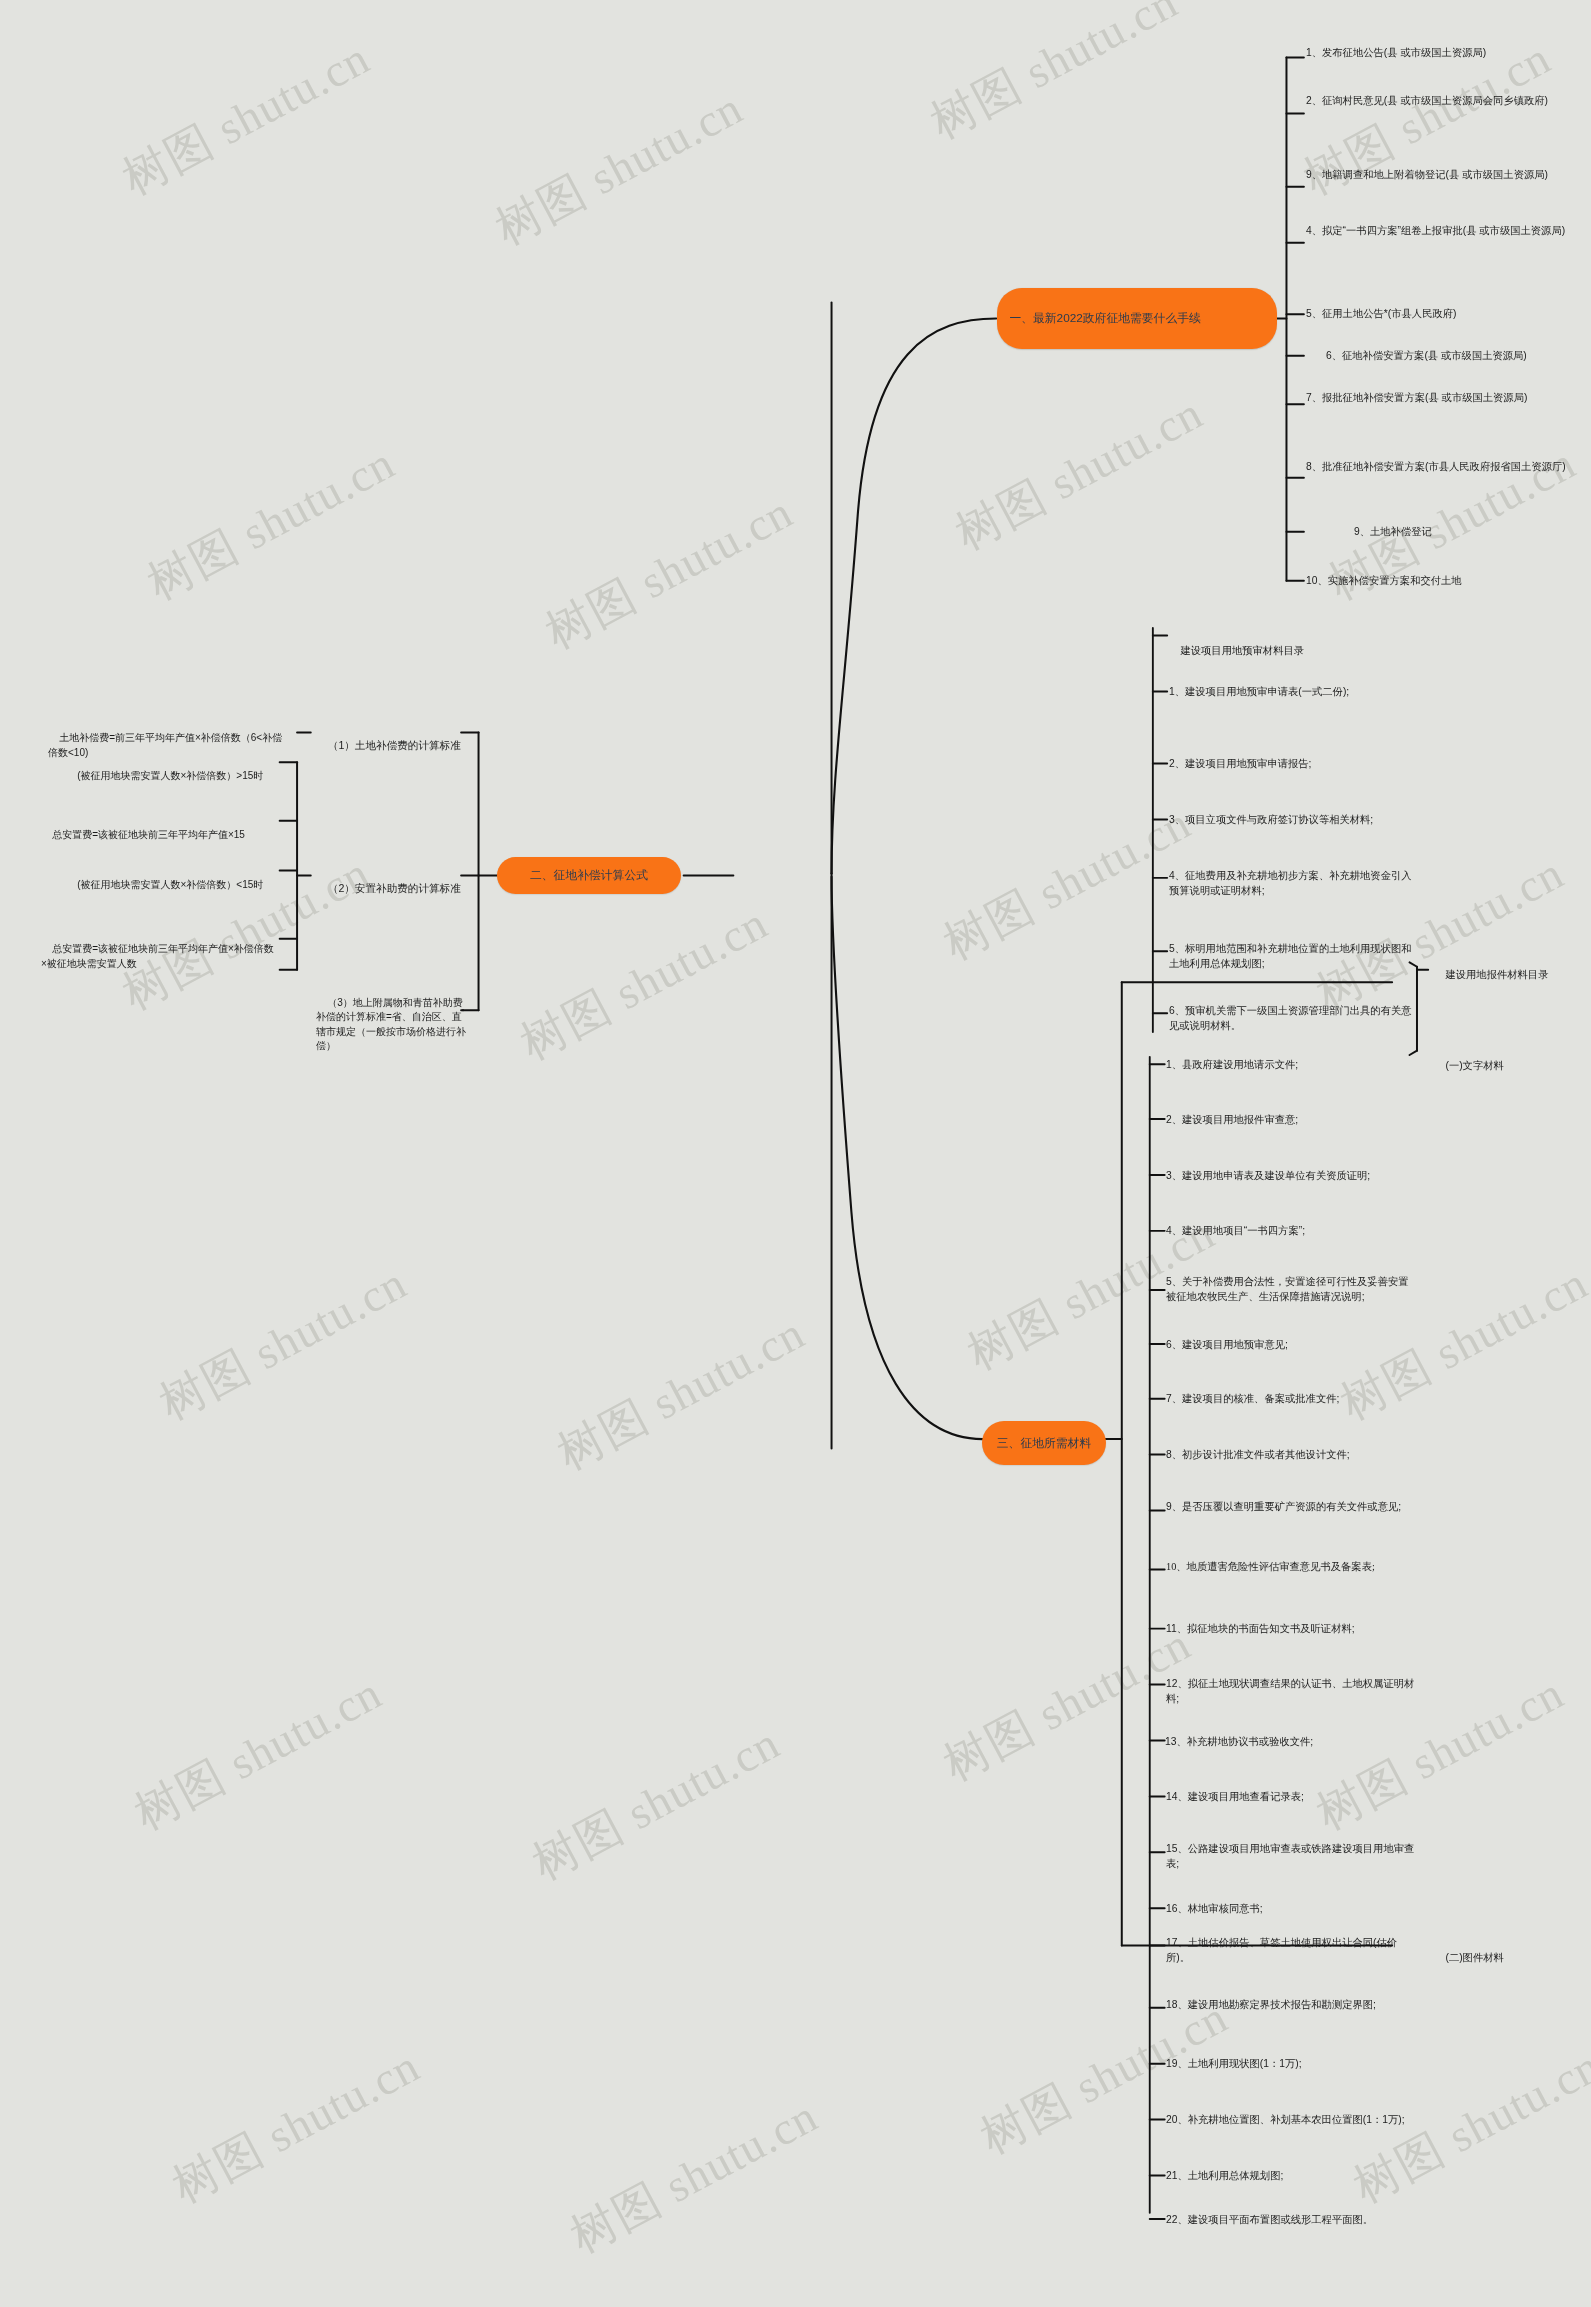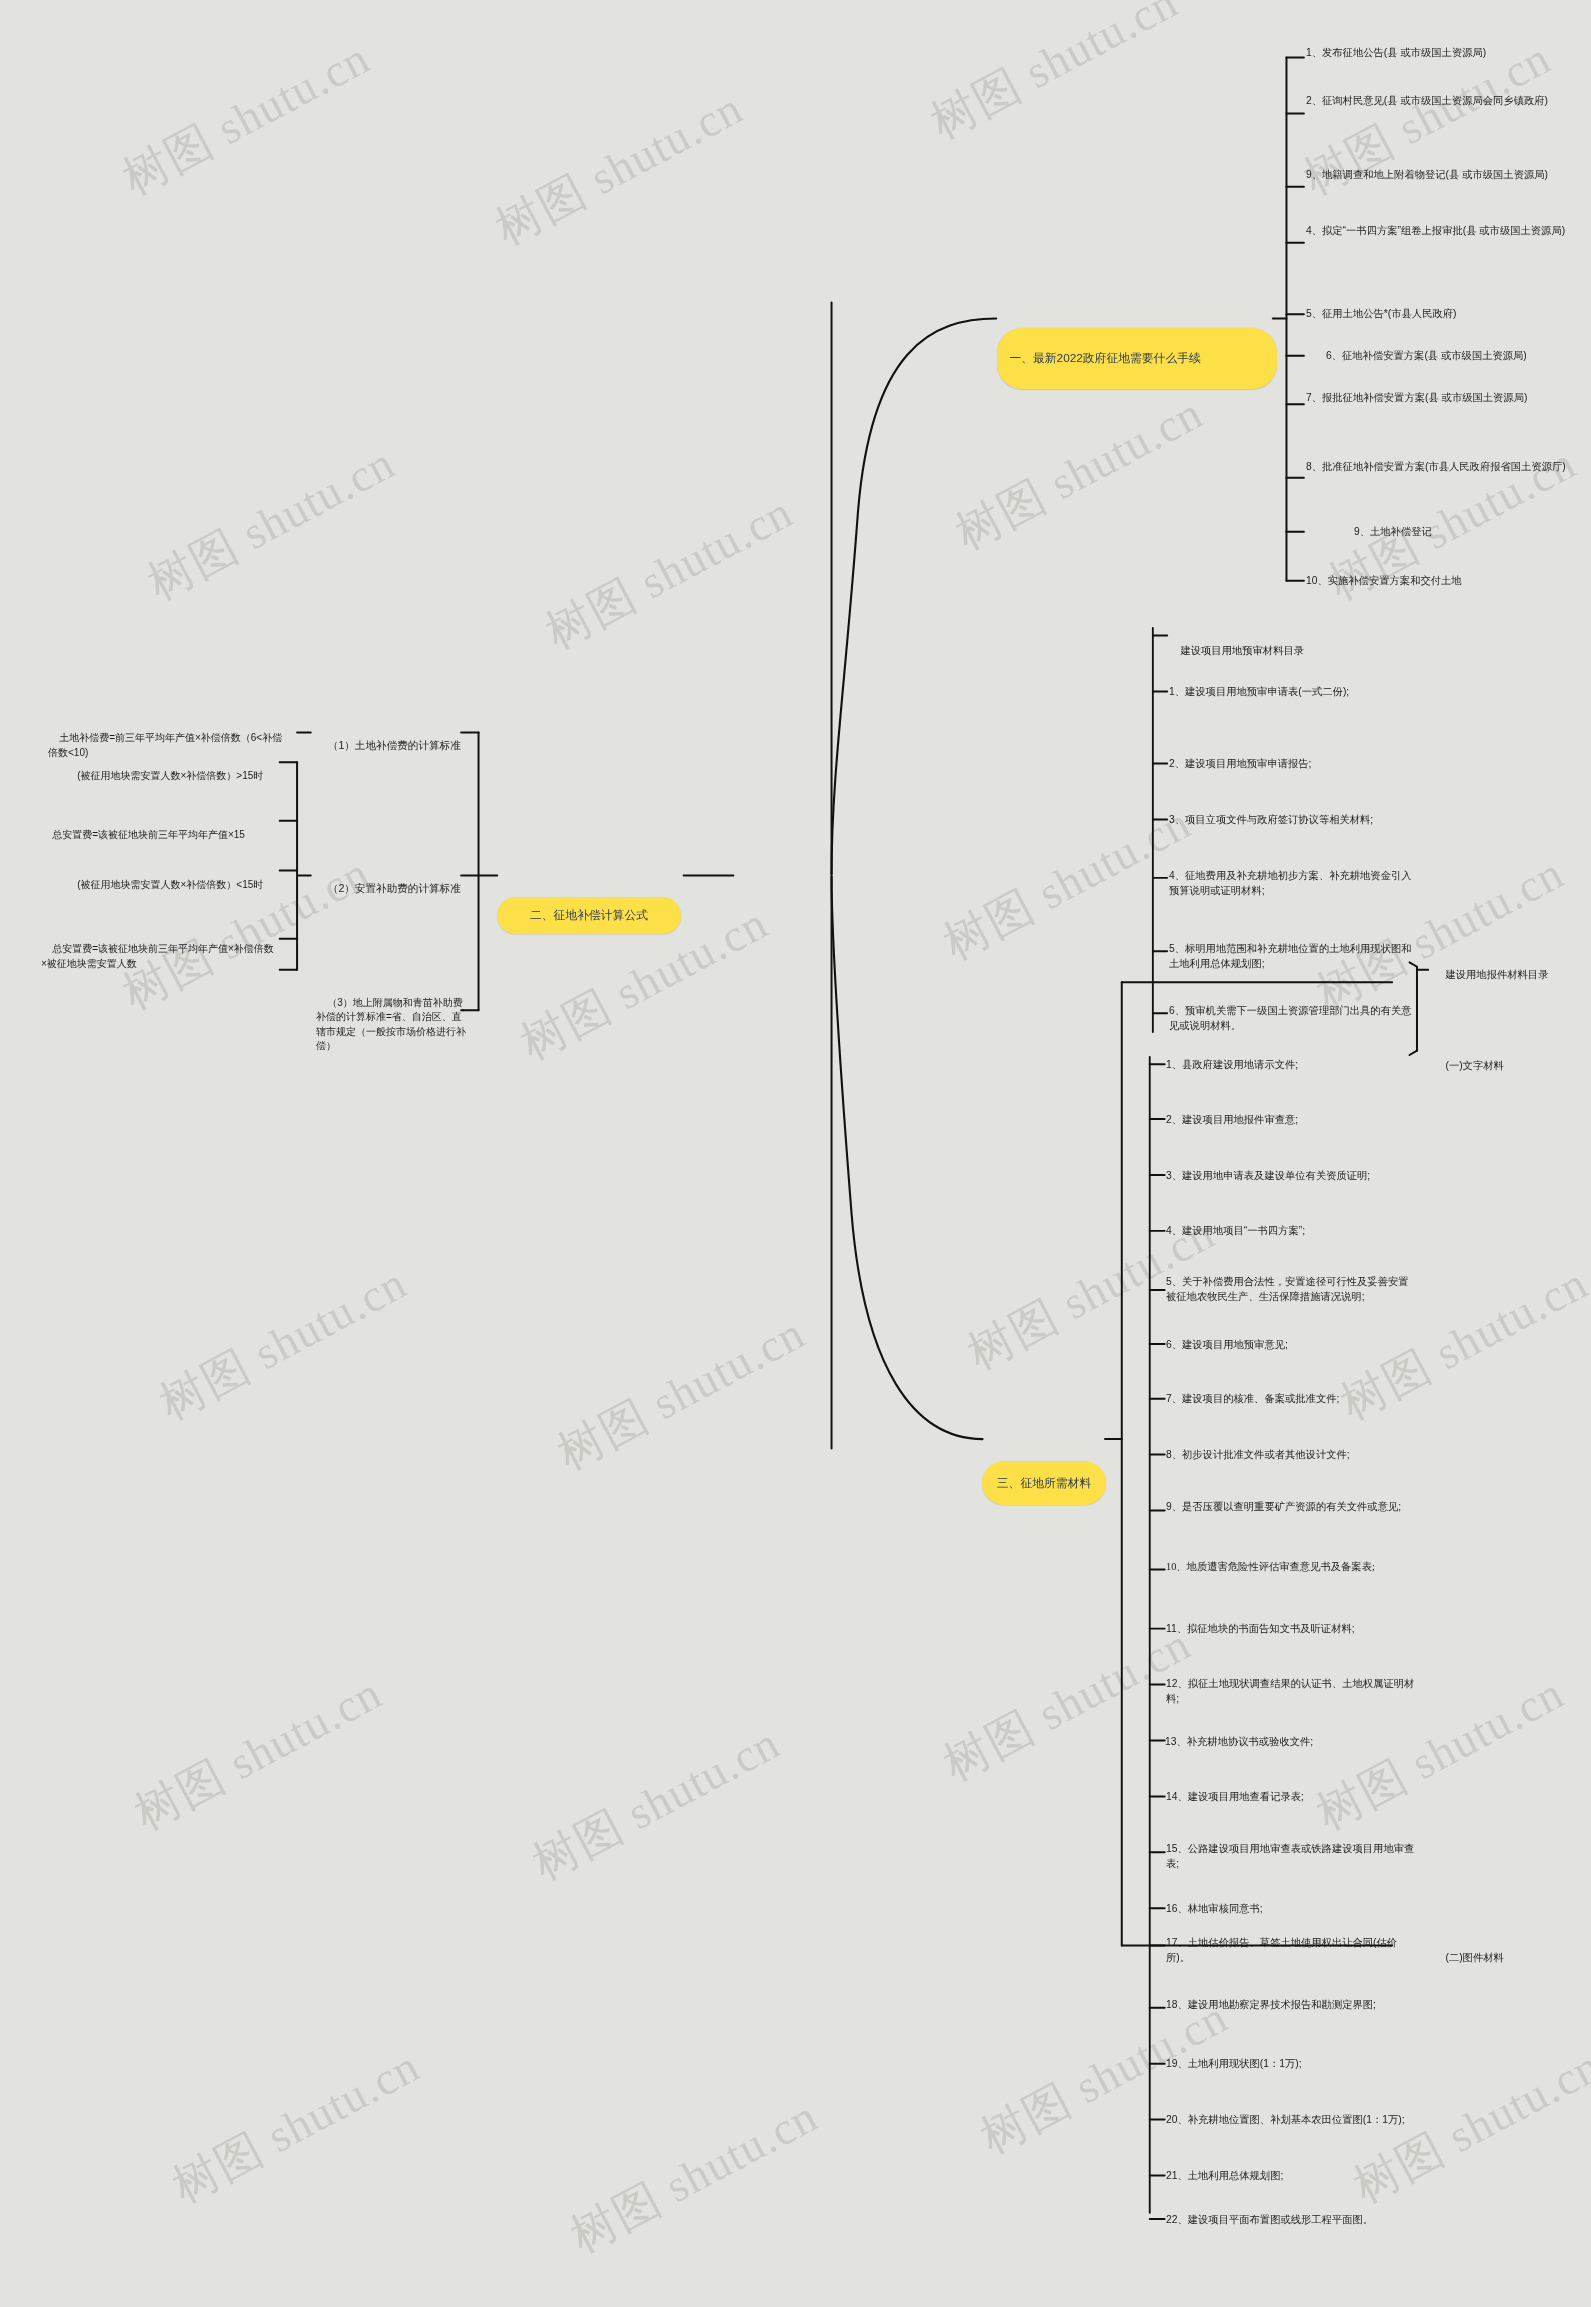--- a/index.html
+++ b/index.html
@@ -42,29 +42,28 @@
     border-radius:37px;
     font-size:18.7px;
     line-height:1.34;
     text-align:center;
     display:flex;align-items:center;justify-content:center;
     padding:6.2px 16px;
     box-shadow:0 0.6px 1.2px rgba(0,0,0,.18);
   }
 
   .branch{
-    background:#fde047;
+    background:#f97316;
     color:#2d3b4d;
     border-radius:25px;
     font-size:11.8px;
     line-height:1.42;
     padding:6.2px 12.4px;
     display:flex;align-items:center;
     box-shadow:0 0.6px 1.2px rgba(0,0,0,.14);
-    margin-top:40px;
   }
 
   .leaf{
     color:#1c1c1c;
     font-size:10.3px;
     line-height:1.5;
     background:transparent;
   }
   .leaf.small{font-size:10px;}
   .leaf.mid{font-size:10.6px;}

